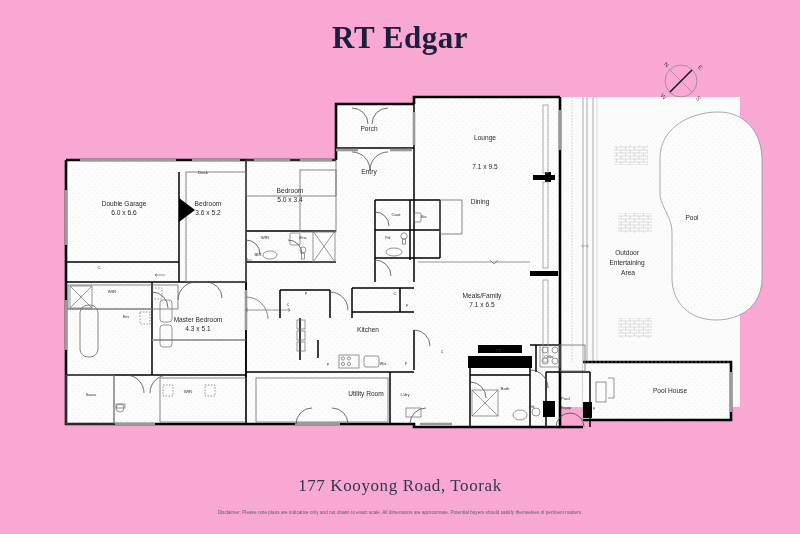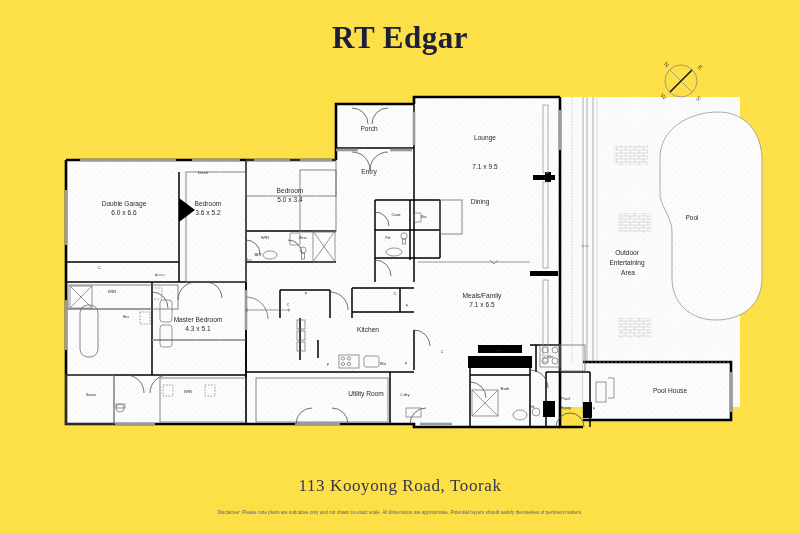--- a/index.html
+++ b/index.html
@@ -11,21 +11,21 @@
     width: 800px;
     height: 534px;
     font-family: "Liberation Sans", sans-serif;
     position: relative;
     overflow: hidden;
   }
   #page {
     position: relative;
     width: 800px;
     height: 534px;
-    background: #fde047;
+    background: #f9a8d4;
   }
   .brand-title {
     position: absolute;
     top: 20px;
     left: 0;
     width: 800px;
     text-align: center;
     font-family: "Liberation Serif", serif;
     font-size: 31px;
     font-weight: bold;
@@ -435,16 +435,16 @@
       <line x1="670" y1="70" x2="692" y2="92" stroke="#8a8a8a" stroke-width="0.7"></line>
       <line x1="670" y1="92" x2="692" y2="70" stroke="#1a1a1a" stroke-width="1.6"></line>
       <text class="compass-letter" x="665" y="66" transform="rotate(45 665 66)">N</text>
       <text class="compass-letter" x="699" y="69" transform="rotate(45 699 69)">E</text>
       <text class="compass-letter" x="697" y="100" transform="rotate(45 697 100)">S</text>
       <text class="compass-letter" x="662" y="98" transform="rotate(45 662 98)">W</text>
     </g>
 
   </svg>
 
-  <div class="address-line">113 Kooyong Road, Toorak</div>
+  <div class="address-line">177 Kooyong Road, Toorak</div>
   <div class="disclaimer-line">Disclaimer: Please note plans are indicative only and not drawn to exact scale. All dimensions are approximate. Potential buyers should satisfy themselves of pertinent matters.</div>
 
 </div>
 
 </body></html>

